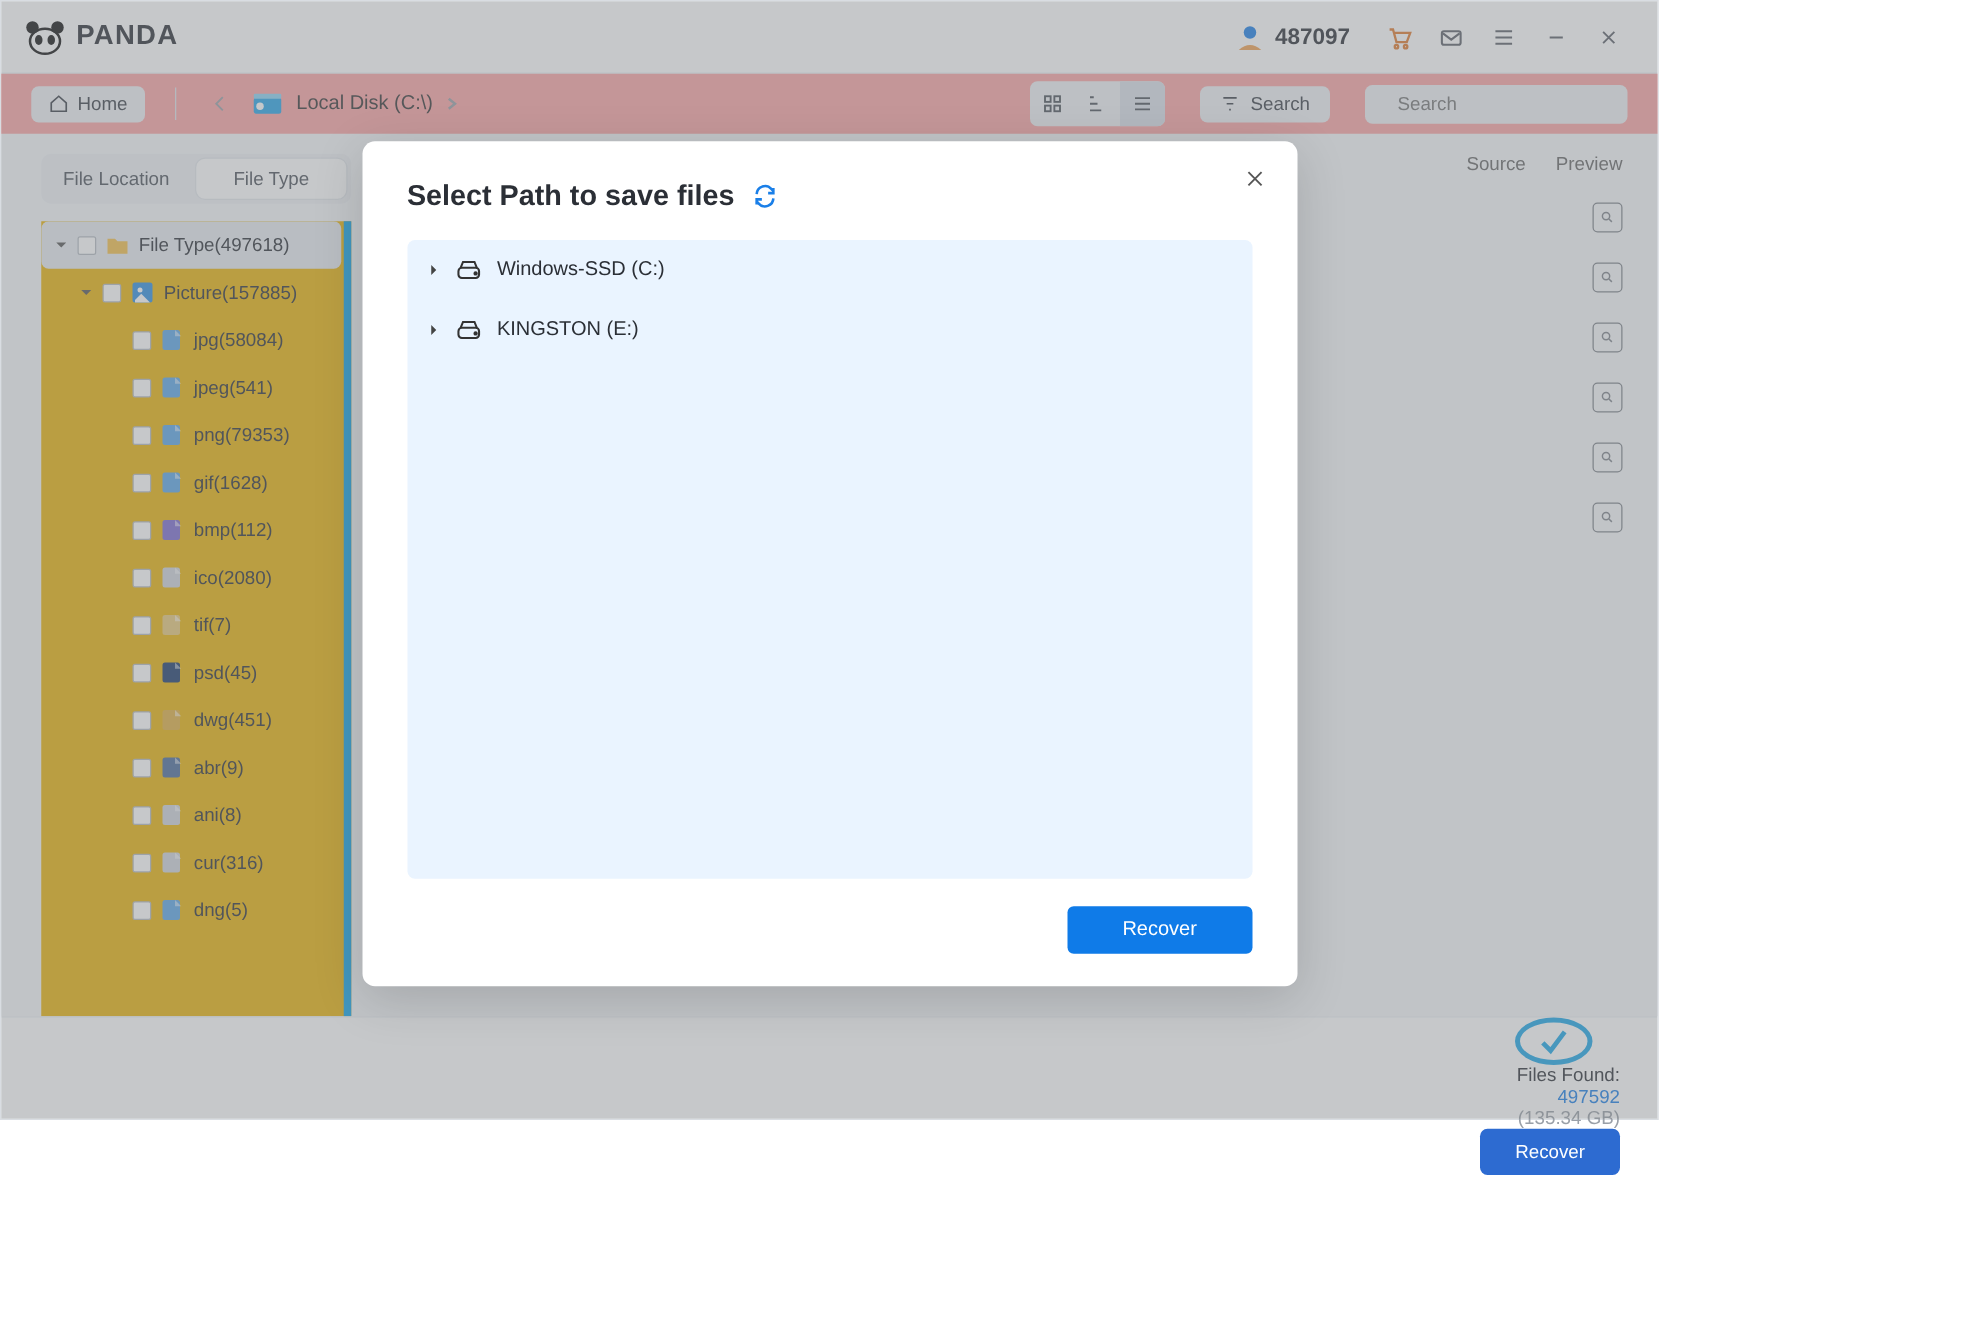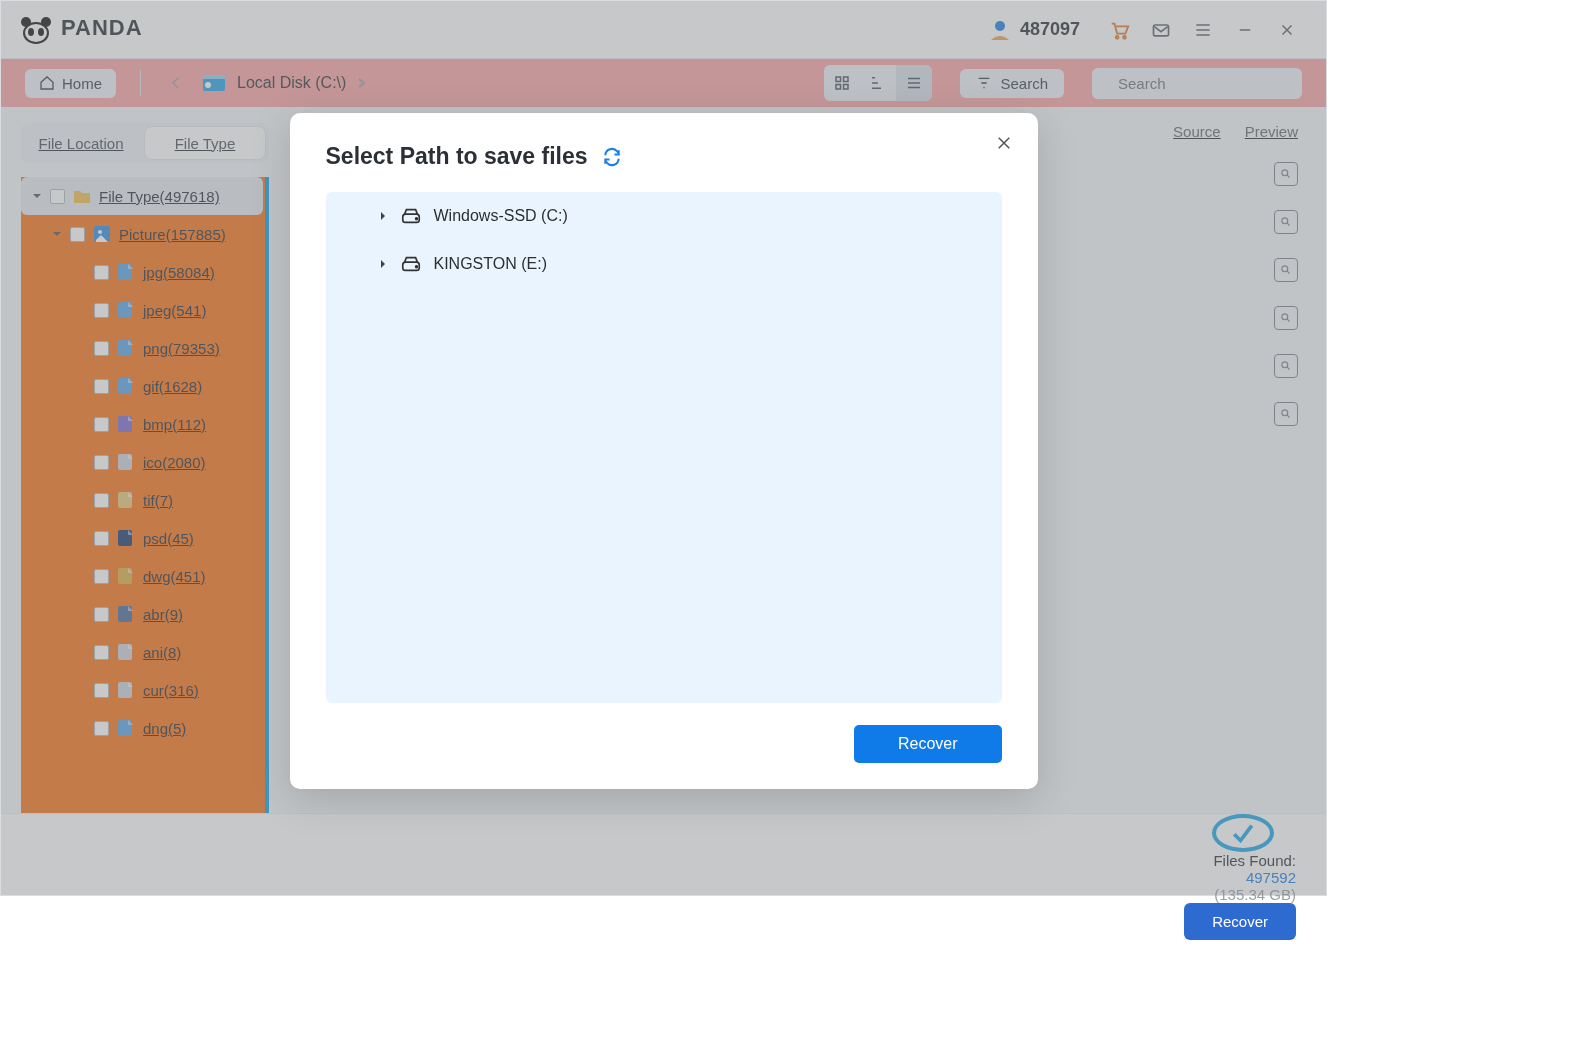--- a/index.html
+++ b/index.html
@@ -77,31 +77,30 @@
   }
   .search-wrap{
     display:flex;align-items:center;gap:10px;
     background:#eef1f5;border-radius:6px;
     padding:6px 14px;margin-left:14px;width:210px;color:#9aa0a8;
   }
   .search-wrap input{border:none;background:transparent;outline:none;font-size:15px;flex:1}
   
   .main{
     flex:1;display:flex;overflow:hidden;
-    padding:16px 20px 0 20px;
+    padding:16px 20px 0 32px;
     gap:16px;
-    text-decoration:underline;
   }
   .sidebar{
     width:248px;display:flex;flex-direction:column;
   }
   .tabs{display:flex;background:#eef1f5;border-radius:8px;height:40px;overflow:hidden;font-size:15px}
   .tab{flex:1;display:flex;align-items:center;justify-content:center;cursor:pointer;color:#4b5159}
   .tab.active{background:#fff;border:1px solid #e3e7ec;border-radius:8px;margin:3px;font-weight:500}
-  .tree{flex:1;margin-top:14px;overflow-y:auto;position:relative;background:#f97316;border-right:4px solid #0ea5e9;padding-right:2px}
+  .tree{flex:1;margin-top:14px;overflow-y:auto;position:relative;background:#eab308;border-right:6px solid #0ea5e9;padding-right:2px}
   .tree::-webkit-scrollbar{width:8px}
   .tree::-webkit-scrollbar-thumb{background:#cfd4da;border-radius:4px}
   .tree-row{
     display:flex;align-items:center;gap:7px;
     height:38px;padding-left:10px;font-size:15px;cursor:default;
   }
   .tree-row.root{background:#e8ecf1;border-radius:6px;font-weight:500}
   .tree-row .chev{width:12px;color:#555;cursor:pointer}
   .tree-row .cb{width:15px;height:15px;border:1.5px solid #b5bbc2;border-radius:2px;background:#fff;cursor:pointer}
   .ficon{width:20px;height:20px;flex:none}
@@ -142,21 +141,21 @@
   .modal-close{position:absolute;top:16px;right:20px;width:28px;height:28px;display:flex;align-items:center;justify-content:center;cursor:pointer;color:#555;font-size:20px}
   .modal-title{display:flex;align-items:center;gap:14px;font-size:23px;font-weight:700;margin-bottom:22px}
   .path-panel{
     flex:1;background:#eaf4ff;border-radius:6px;
     display:flex;flex-direction:column;overflow:hidden;
   }
   .path-row{
     display:flex;align-items:center;gap:12px;
     height:48px;padding-left:14px;font-size:16px;cursor:pointer;
   }
-  .path-row.level1{padding-left:52px}
+  .path-row.level1{padding-left:16px}
   .path-row.selected{background:#cce4fb}
   .path-chev{width:10px;color:#444}
   .recover-btn{
     align-self:flex-end;margin-top:22px;
     background:#0f7be8;color:#fff;border:none;border-radius:5px;
     padding:10px 44px;font-size:16px;cursor:pointer;
   }
   
   svg{display:block}
 </style>

